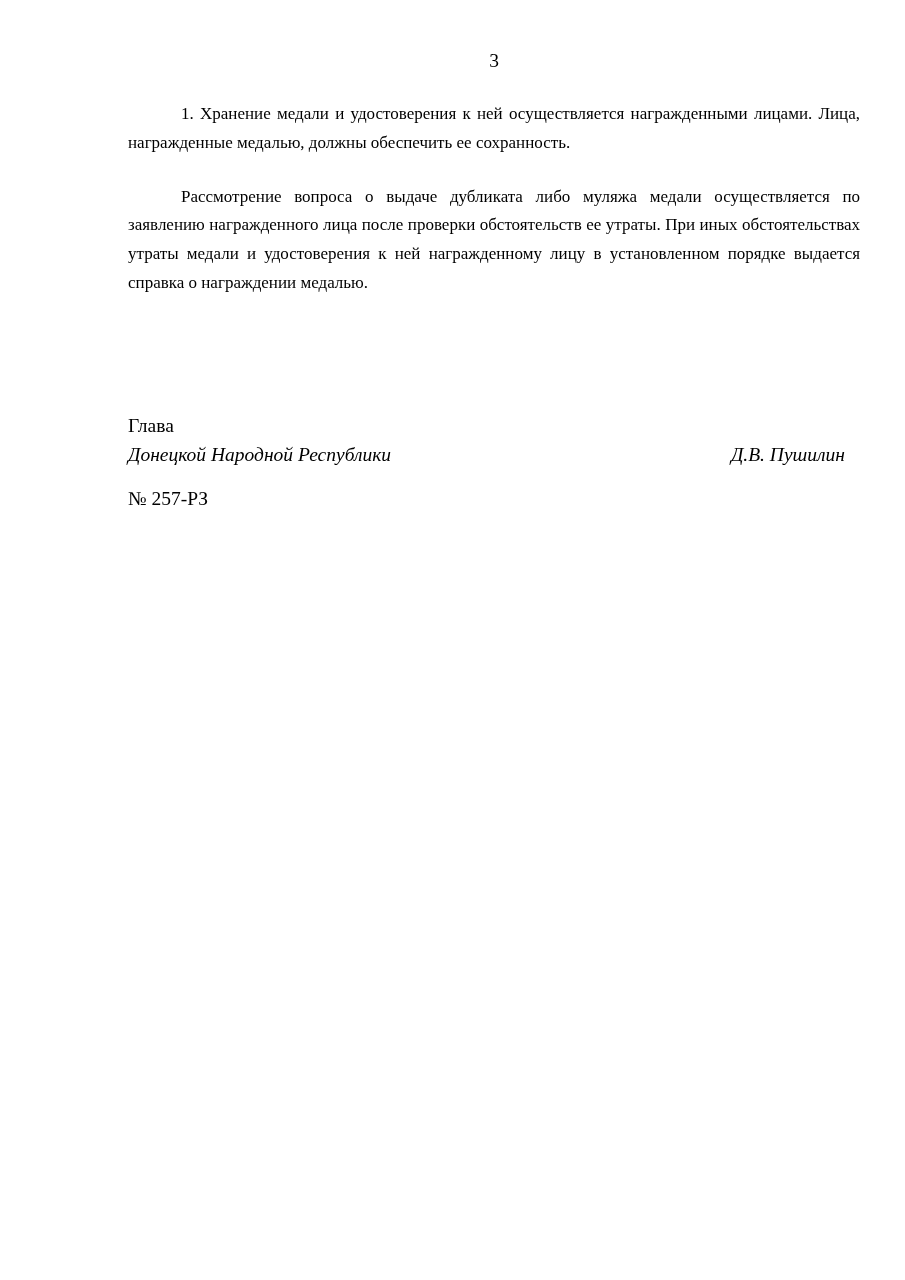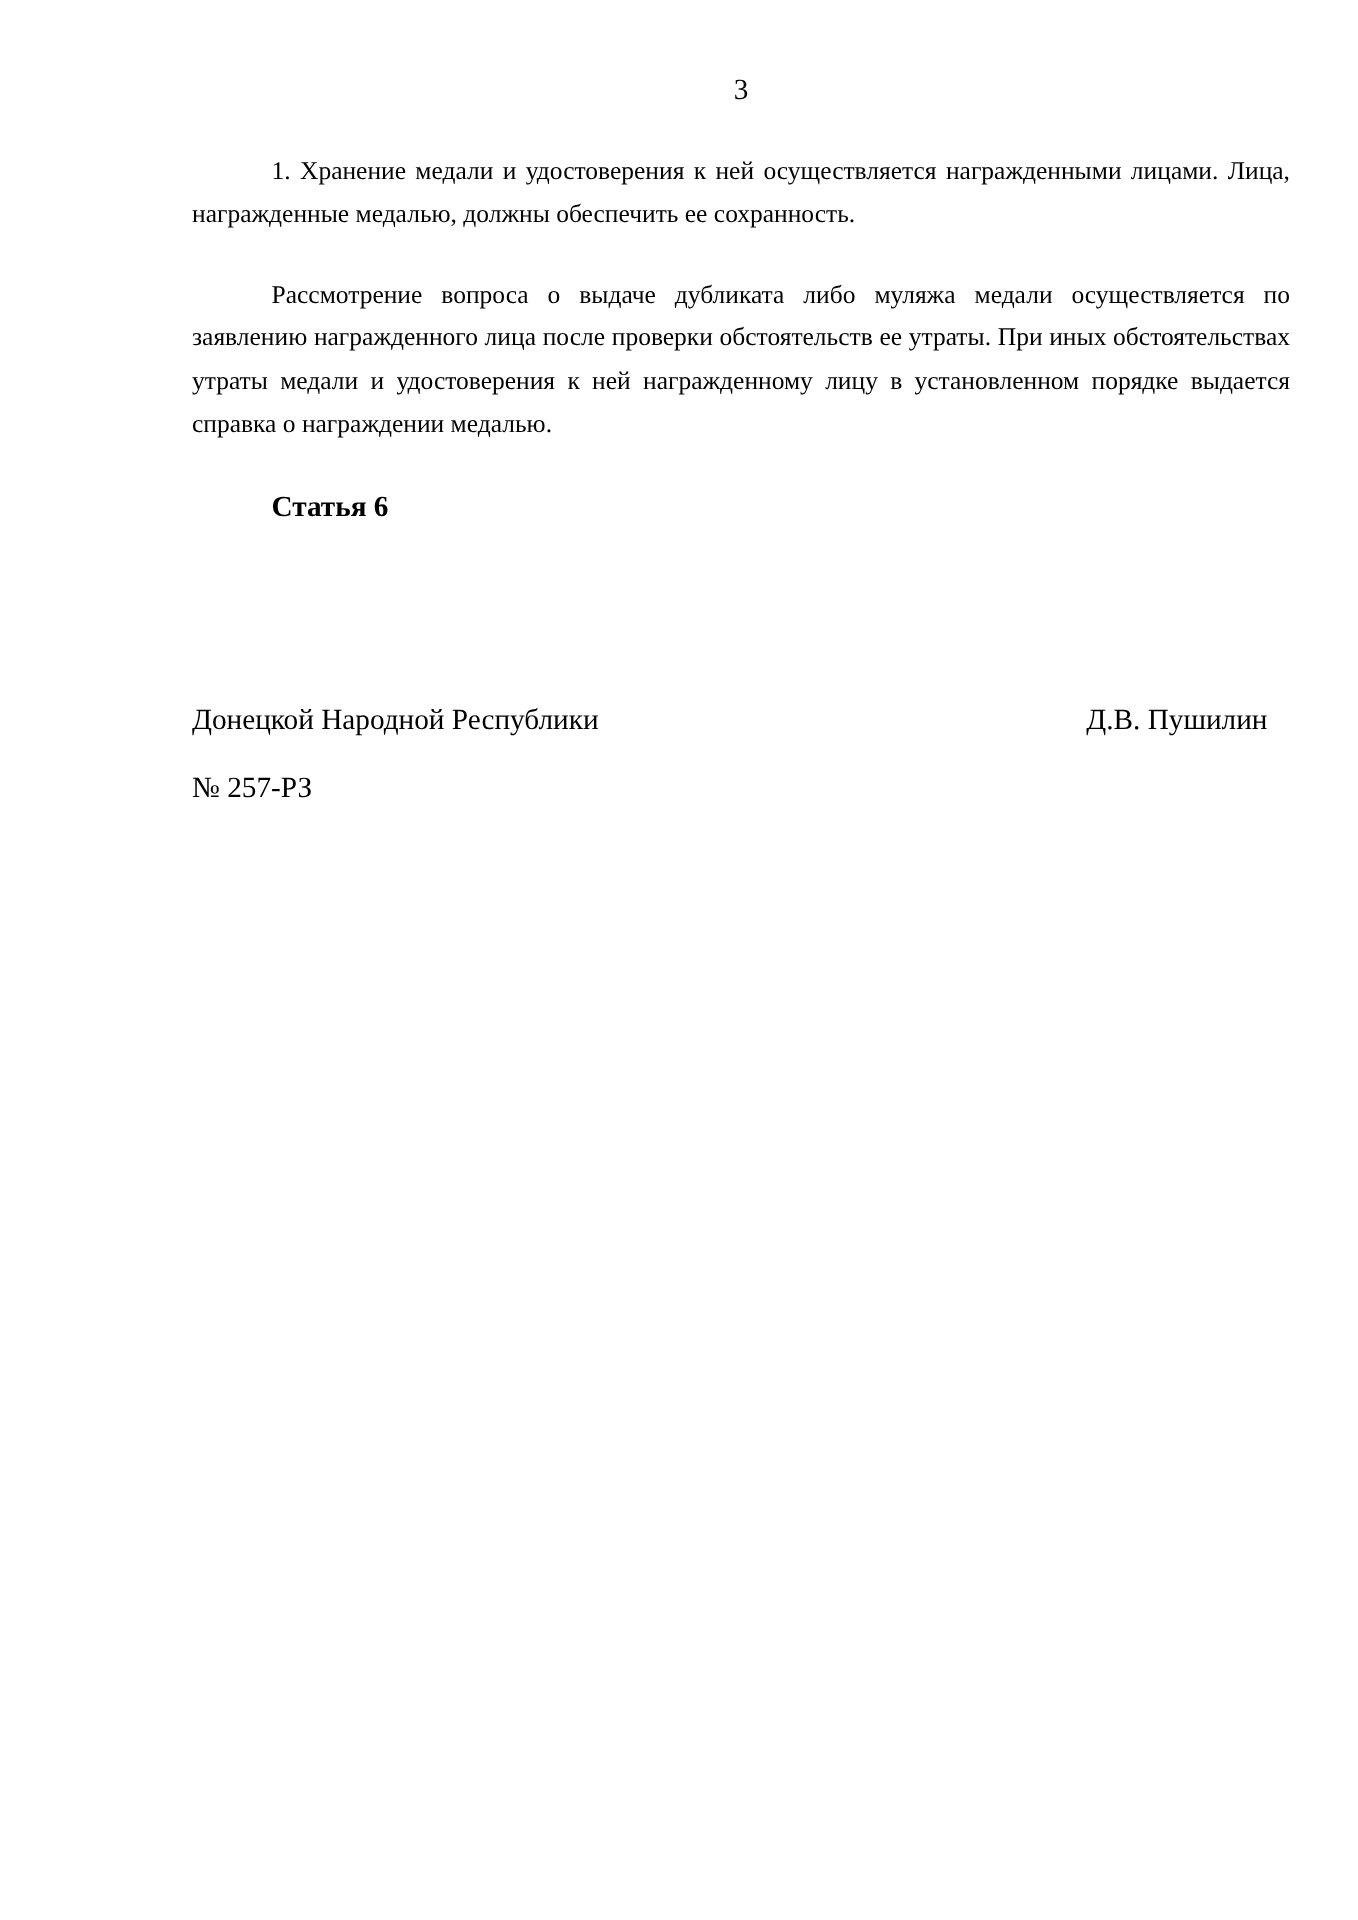--- a/index.html
+++ b/index.html
@@ -46,43 +46,44 @@
   .signature {
     margin-top: 114px;
     font-size: 19.5px;
     line-height: 28.8px;
   }
   .sig-row {
     display: flex;
     justify-content: space-between;
     align-items: flex-end;
     padding-right: 15px;
+    font-style: italic;
   }
   .sig-gap {
     height: 16px;
   }
 </style>
 </head>
 <body>
 
 <div class="page">
 
   <div class="page-number">3</div>
 
 
   <p class="body-par">1. Хранение медали и удостоверения к ней осуществляется награжденными лицами. Лица, награжденные медалью, должны обеспечить ее сохранность.</p>
 
 
 
   <p class="body-par">Рассмотрение вопроса о выдаче дубликата либо муляжа медали осуществляется по заявлению награжденного лица после проверки обстоятельств ее утраты. При иных обстоятельствах утраты медали и удостоверения к ней награжденному лицу в установленном порядке выдается справка о награждении медалью.</p>
 
-  <h2 class="article-heading spaced">Статья 6</h2>
 
 
   <div class="signature">
+    <div>Глава</div>
     <div class="sig-row">
       <span>Донецкой Народной Республики</span>
       <span>Д.В. Пушилин</span>
     </div>
     <div class="sig-gap"></div>
     <div>№ 257-РЗ</div>
   </div>
 
 </div>
 

